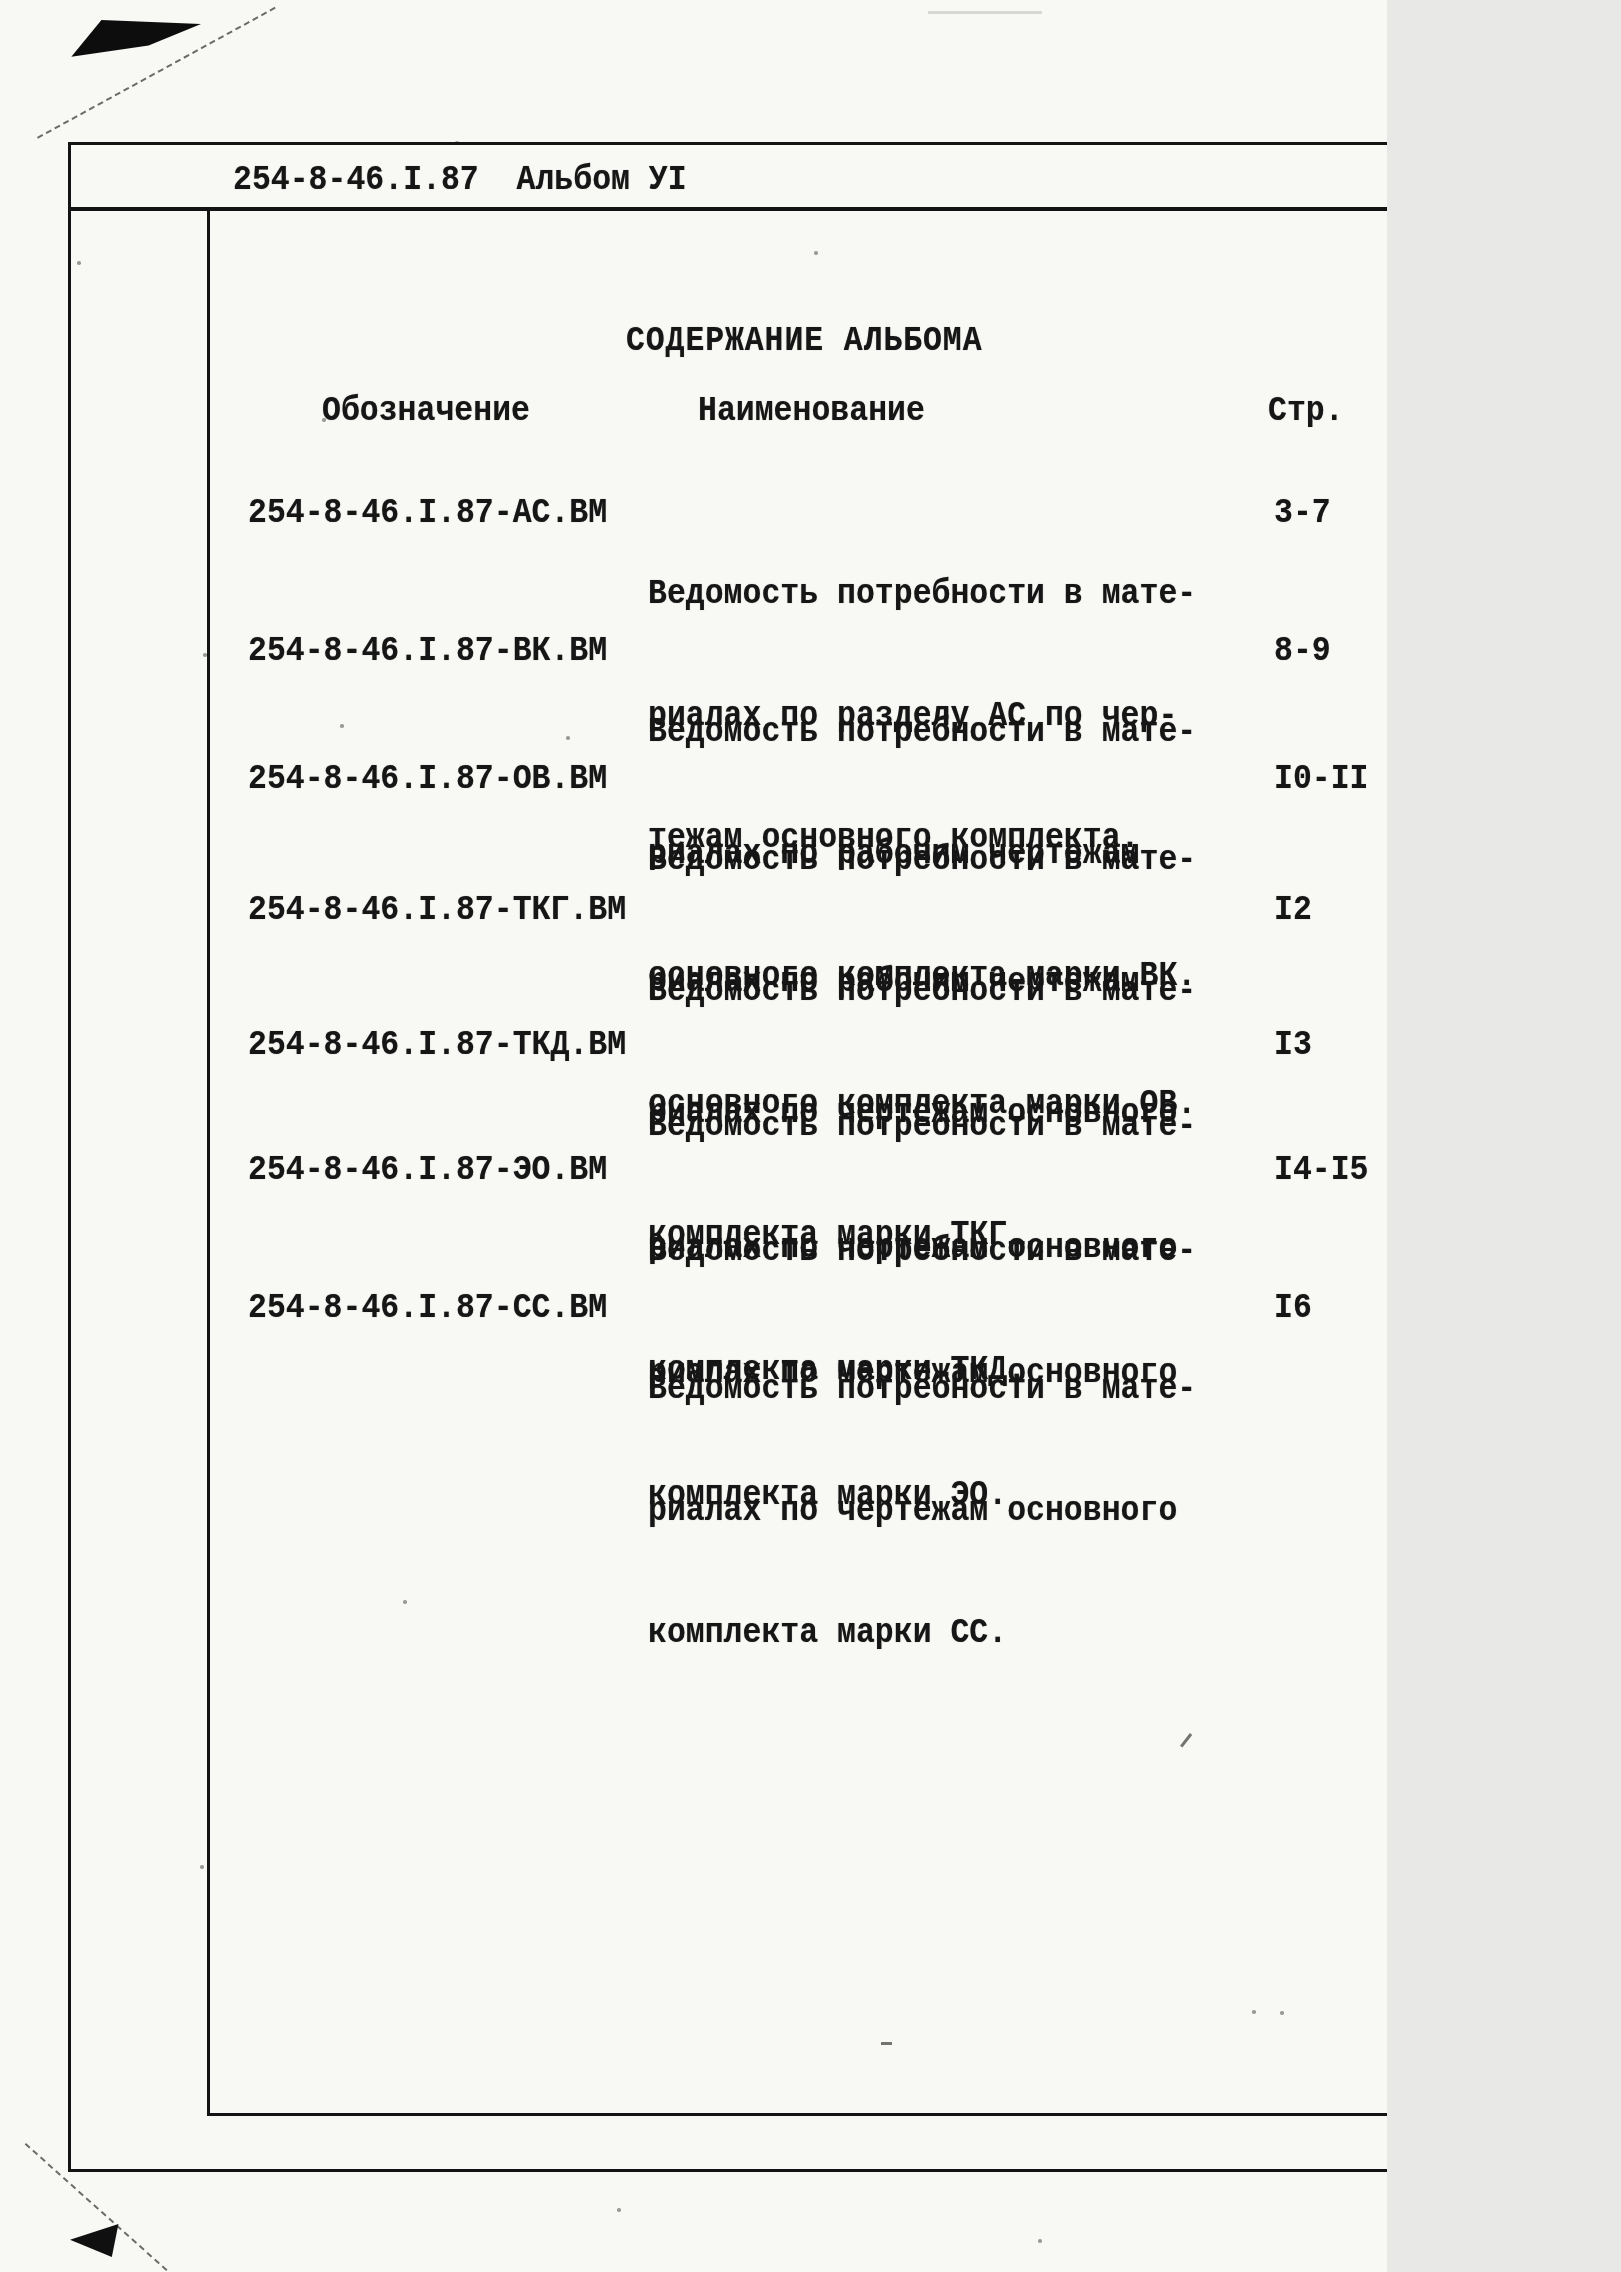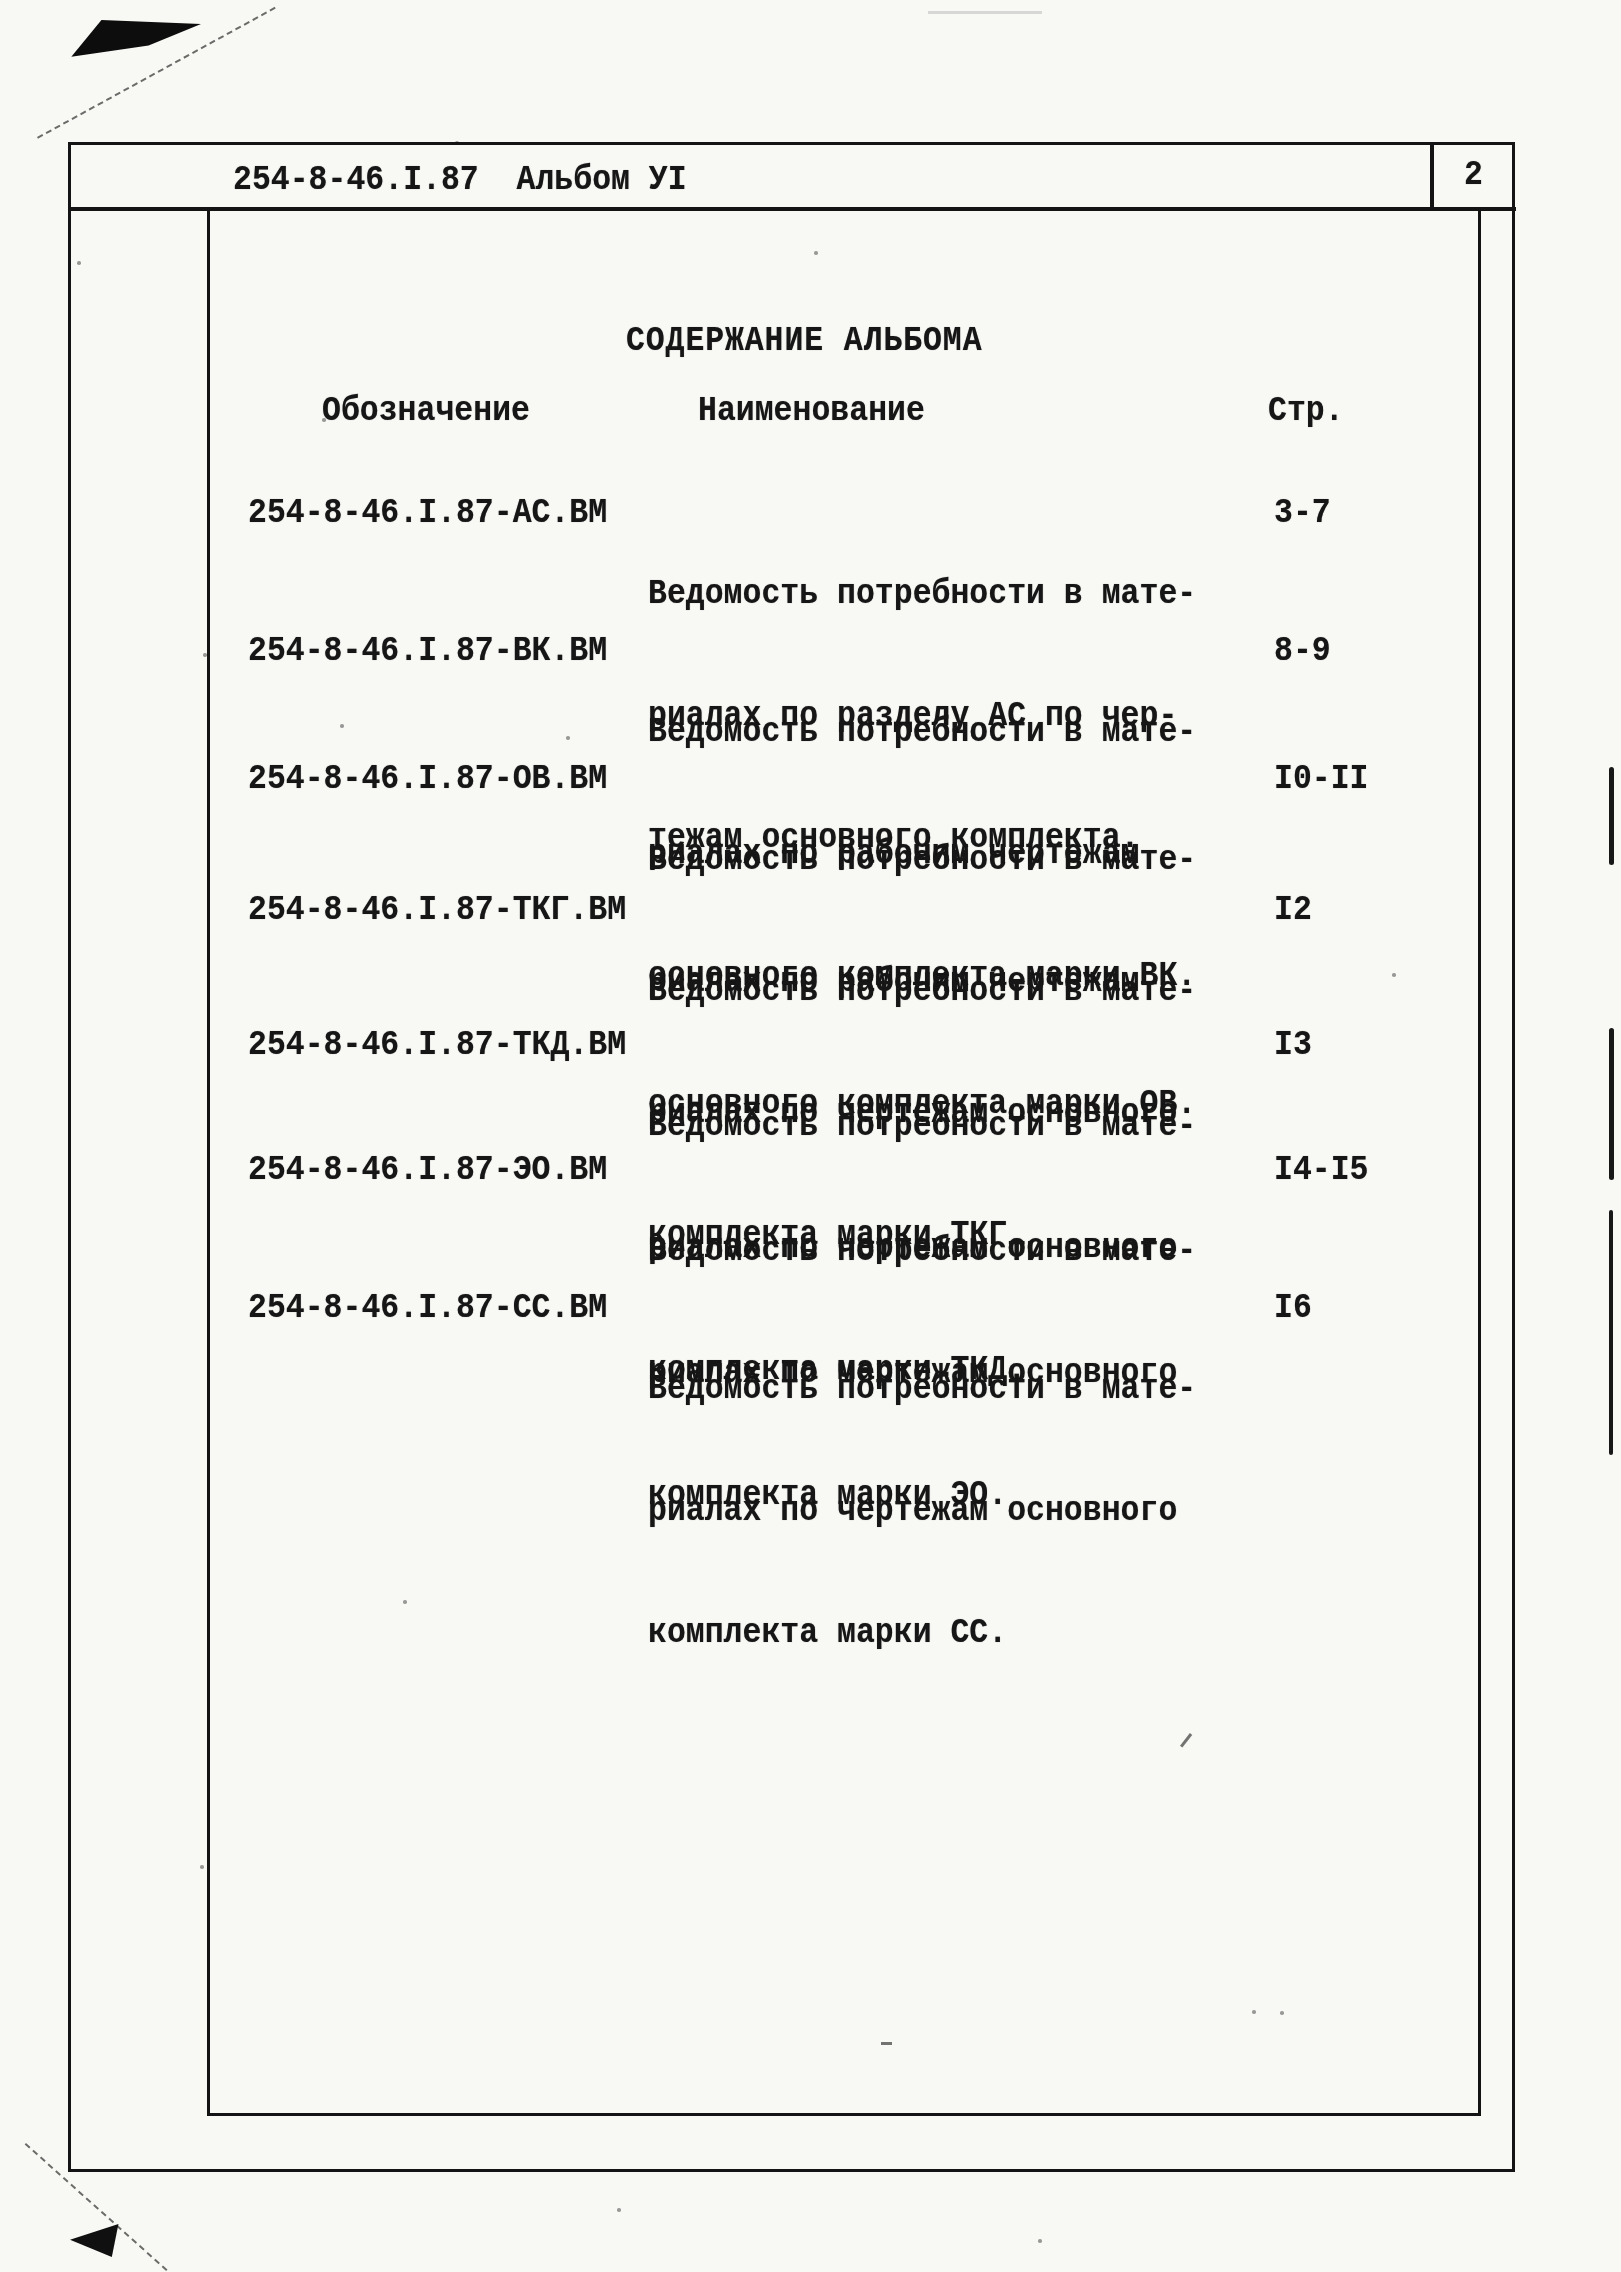--- a/index.html
+++ b/index.html
@@ -1,18 +1,18 @@
 <!DOCTYPE html>
 <html style="font-size:14px"><head>
 <meta charset="utf-8">
 <style>
   html,body{margin:0;padding:0;background:#e8e8e6;}
   #page{
     position:relative;
-    width:1621px;height:2273px;
+    width:1387px;height:2273px;
     background:#f8f8f5;
     overflow:hidden;
     font-family:"Liberation Mono","DejaVu Sans Mono",monospace;
     color:#161616;
   }
   
   .line{position:absolute;background:#141414;}
   #outer-frame{
     position:absolute;left:68px;top:142px;width:1441px;height:2024px;
     border:3.5px solid #141414;background:transparent;

